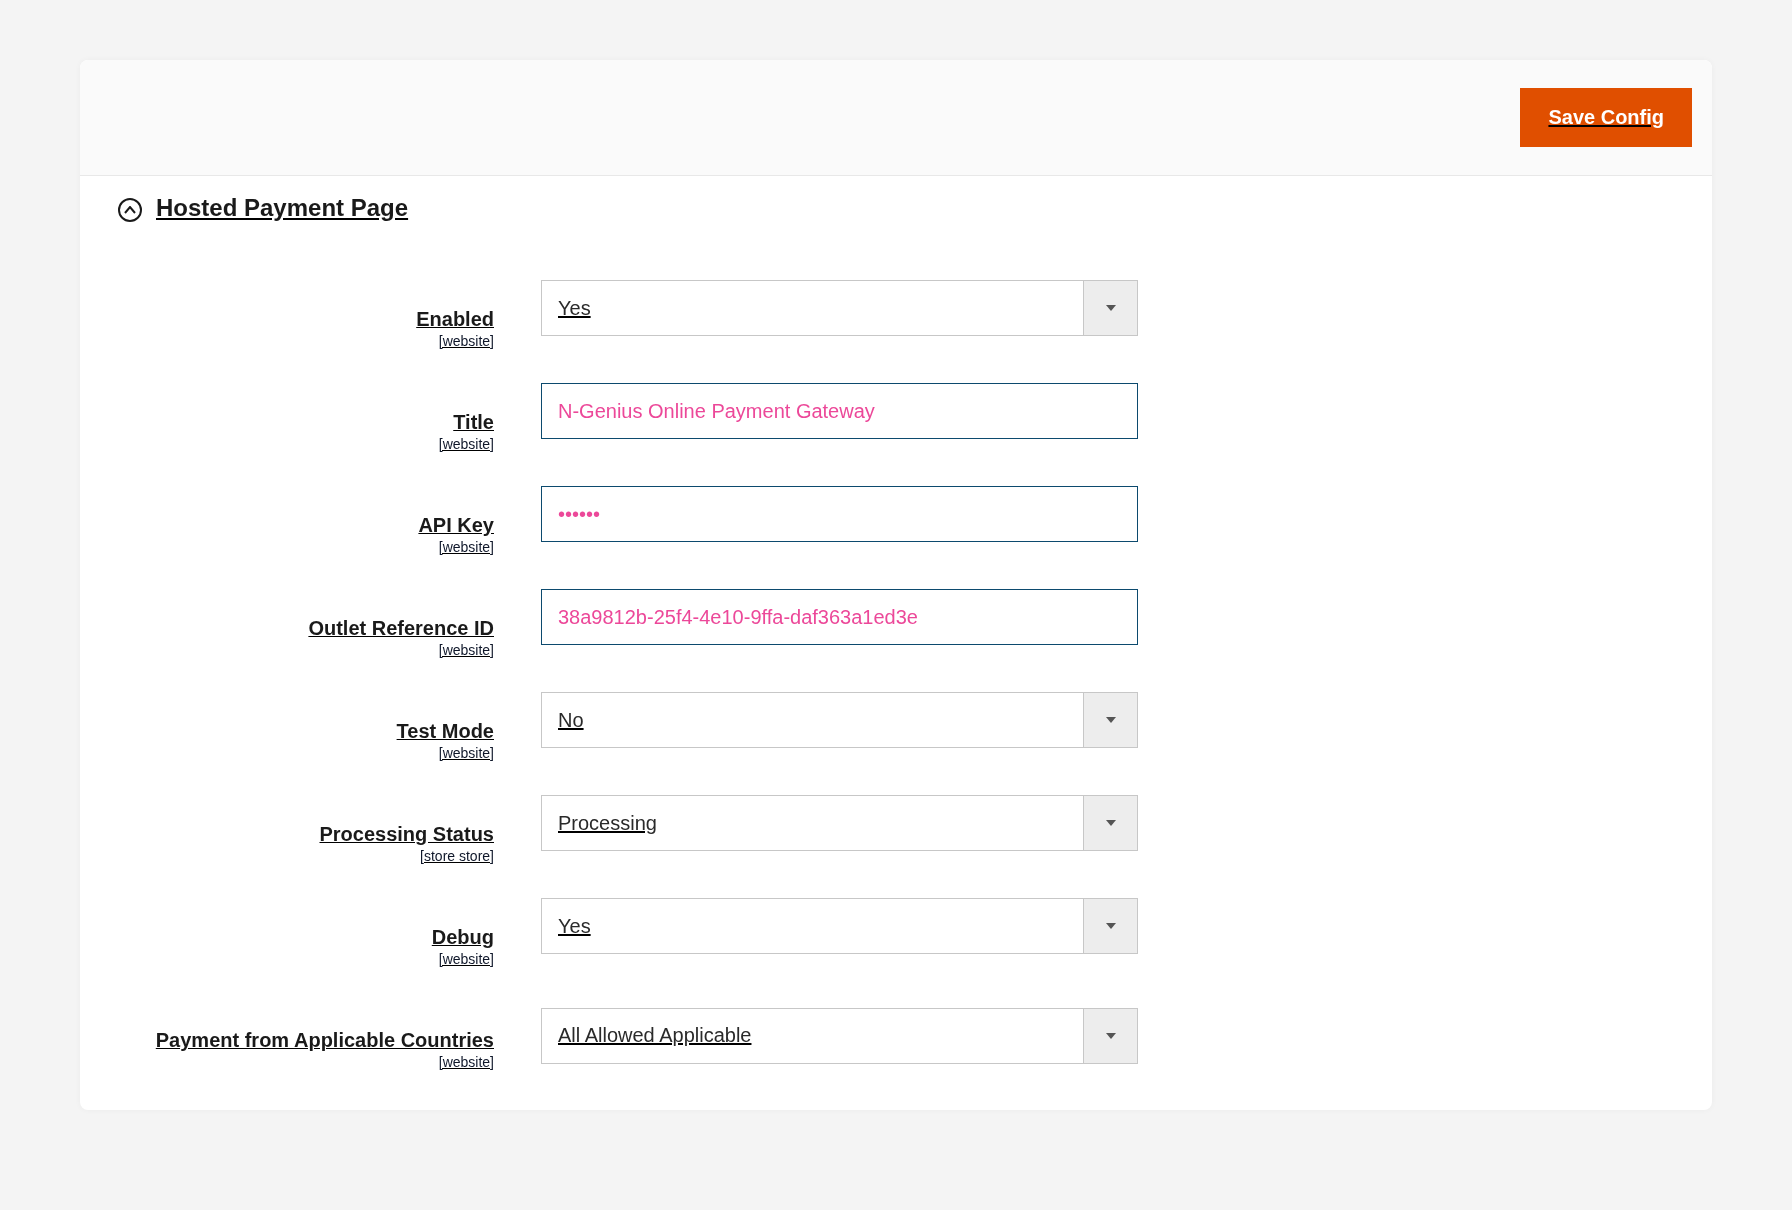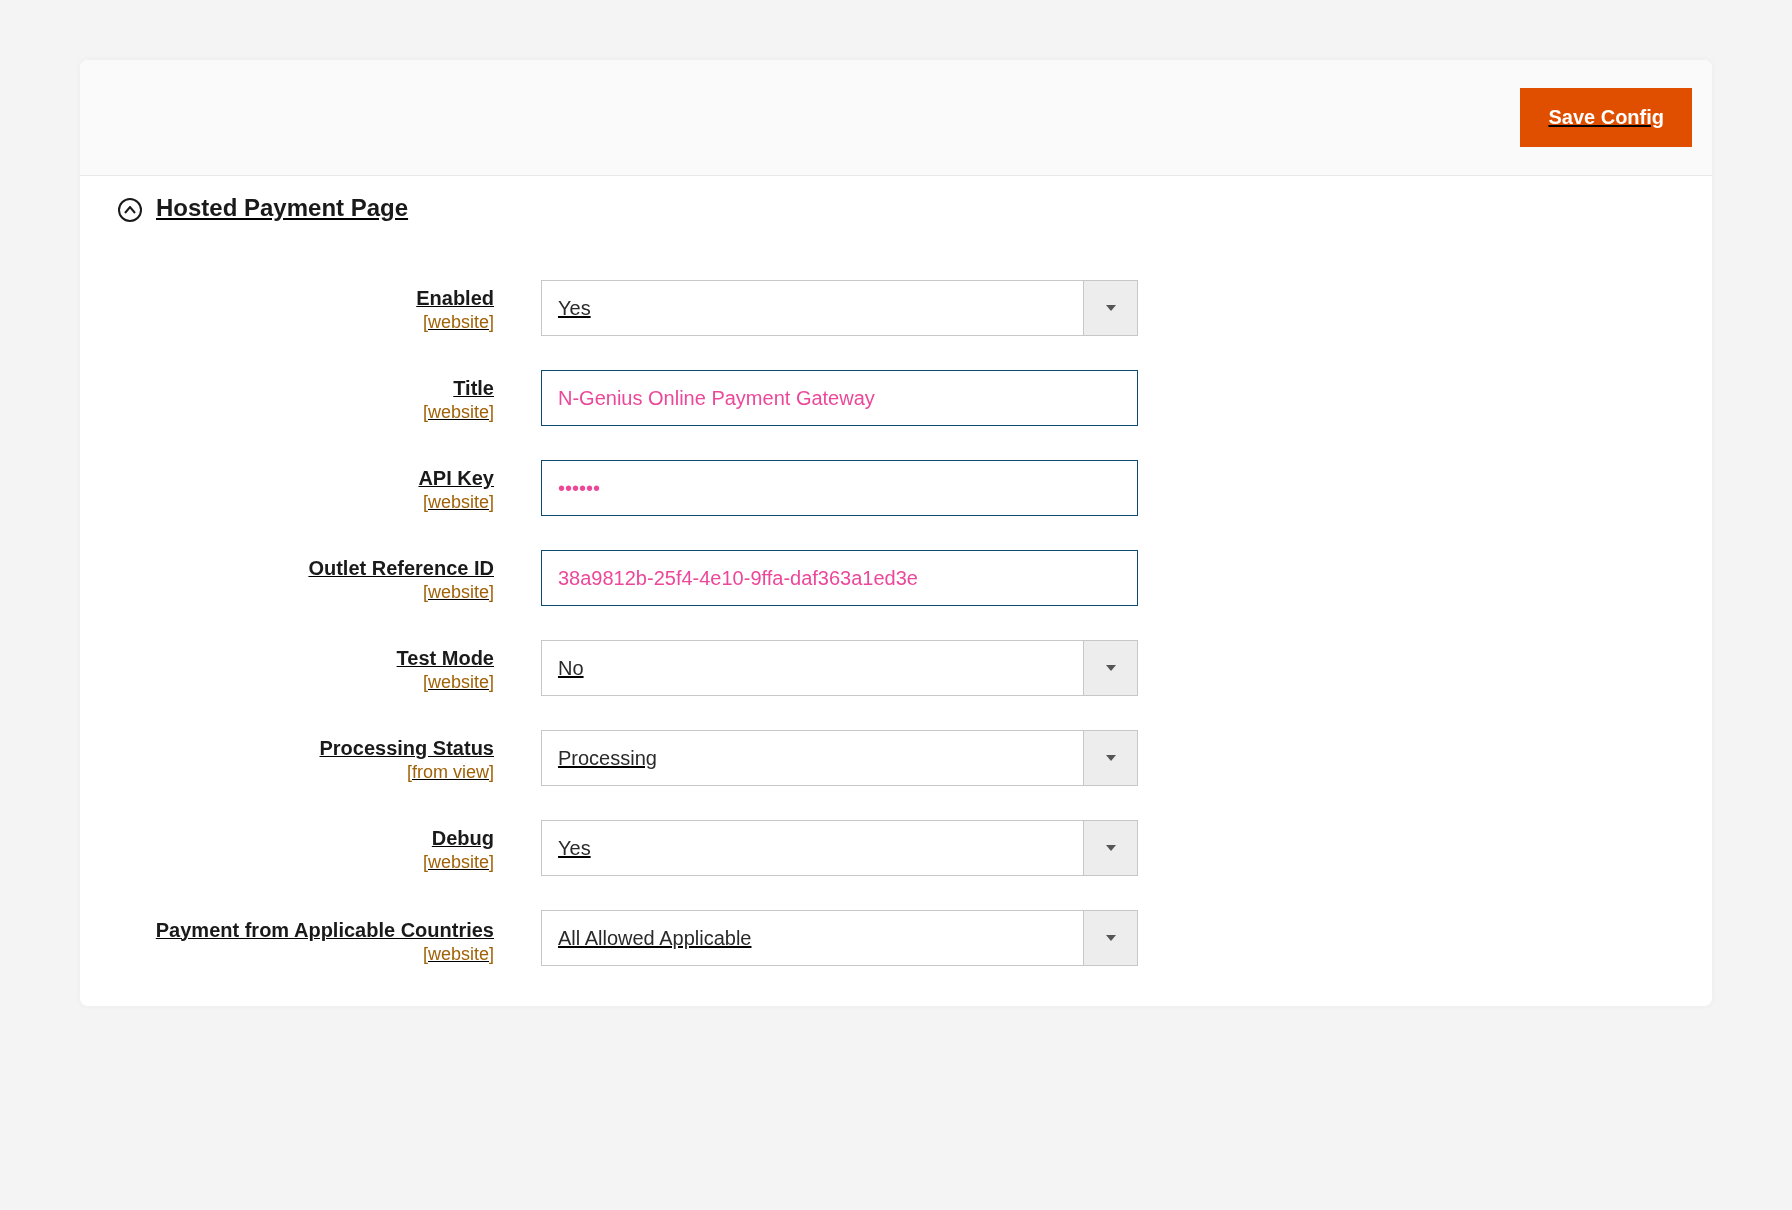--- a/index.html
+++ b/index.html
@@ -62,30 +62,31 @@
   .form-row {
     display: flex;
     align-items: flex-start;
     margin-bottom: 34px;
   }
   .label-col {
     width: 400px;
     text-align: right;
     padding-right: 24px;
     padding-top: 6px;
+    margin-top: 21px;
   }
   .field-label {
     font-size: 20px;
     font-weight: 600;
     color: #1a1a1a;
     line-height: 1.2;
   }
   .field-scope {
-    font-size: 18px;
-    color: #a16207;
+    font-size: 14px;
+    color: #0f172a;
     display: block;
     margin-top: 2px;
   }
   .control-col {
     width: 620px;
     padding-left: 23px;
   }
   .text-input {
     width: 100%;
     height: 56px;
@@ -204,21 +205,21 @@
                 <path d="M1 1 L6 7 L11 1" fill="#555"></path>
               </svg>
           </span>
         </div>
       </div>
     </div>
 
     <div class="form-row">
       <div class="label-col">
         <span class="field-label">Processing Status</span>
-        <span class="field-scope">[from view]</span>
+        <span class="field-scope">[store store]</span>
       </div>
       <div class="control-col">
         <div class="select-wrap">
           <span class="select-value">Processing</span>
           <span class="select-arrow">
             <svg width="12" height="8" viewBox="0 0 12 8">
                 <path d="M1 1 L6 7 L11 1" fill="#555"></path>
               </svg>
           </span>
         </div>

